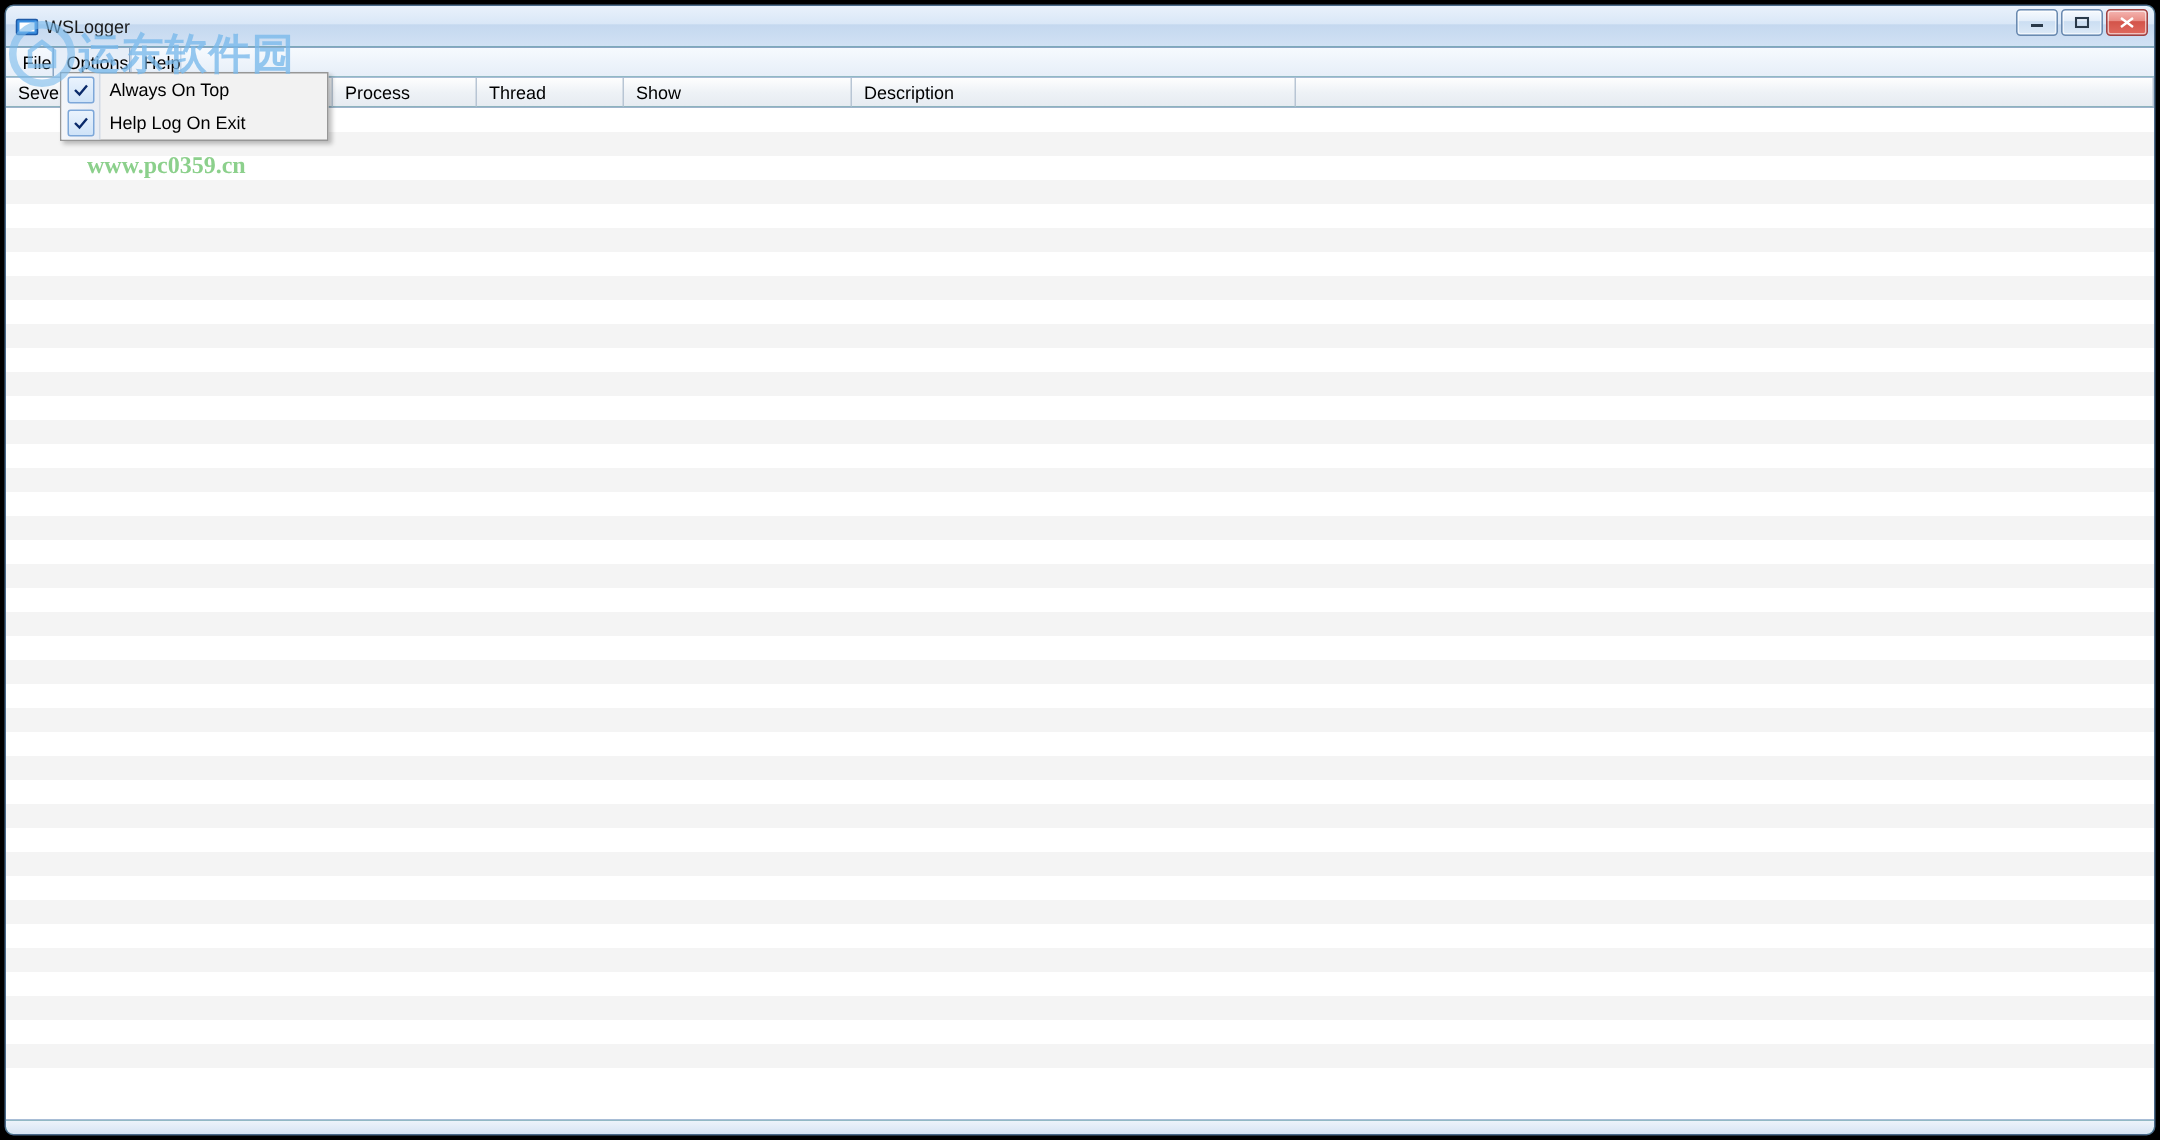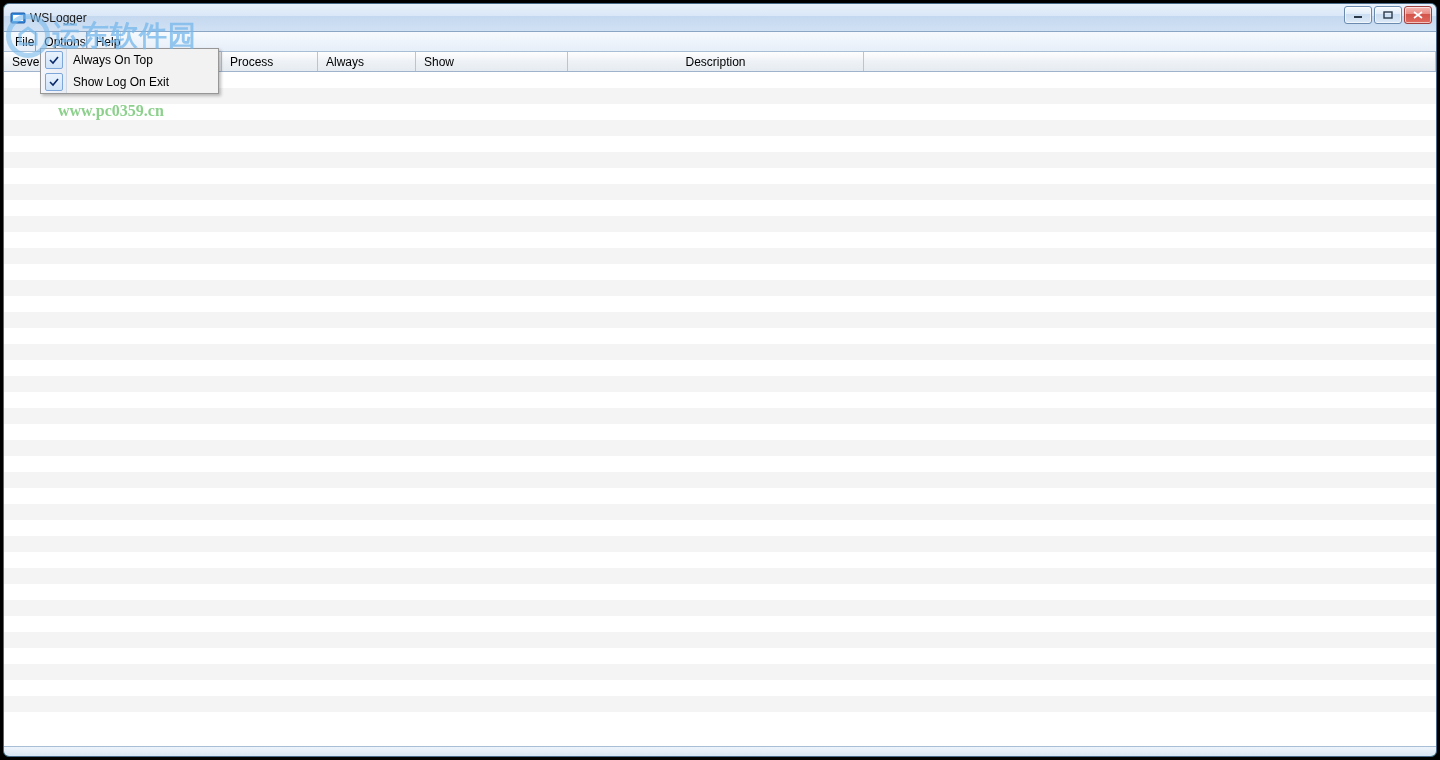--- a/index.html
+++ b/index.html
@@ -95,21 +95,21 @@
       border-right: 1px solid #b8c5d4;
       padding: 3px 8px;
       color: #000;
       overflow: hidden; white-space: nowrap;
     }
     .col-sev  { width: 128px; }
     .col-src  { width: 90px; }
     .col-proc { width: 96px; }
     .col-thr  { width: 98px; }
     .col-time { width: 152px; }
-    .col-desc { width: 296px; text-align: center; }
+    .col-desc { width: 296px; }
     .col-rest { flex: 1; }
 
     
     .rows {
       flex: 1 1 auto;
       background: #fff;
       overflow: hidden;
       display: flex;
       flex-direction: column;
     }
@@ -233,21 +233,21 @@
   <div class="menubar">
     <div class="menu-item">File</div>
     <div class="menu-item open">Options</div>
     <div class="menu-item">Help</div>
   </div>
 
   <div class="table-head">
     <div class="col col-sev">Severity</div>
     <div class="col col-src">Source</div>
     <div class="col col-proc">Process</div>
-    <div class="col col-thr">Always</div>
+    <div class="col col-thr">Thread</div>
     <div class="col col-time">Show</div>
     <div class="col col-desc">Description</div>
     <div class="col col-rest"></div>
   </div>
 
   <div class="rows" id="rows">
       <div class="row"></div>
       <div class="row"></div>
       <div class="row"></div>
       <div class="row"></div>
@@ -301,21 +301,21 @@
         </svg>
     </span>
     <span>Always On Top</span>
   </div>
   <div class="ditem">
     <span class="check">
       <svg viewBox="0 0 10 10">
           <path d="M1 5 L4 8 L9 2" fill="none" stroke="#0a2a6a" stroke-width="1.6"></path>
         </svg>
     </span>
-    <span>Show Log On Exit</span>
+    <span>Help Log On Exit</span>
   </div>
 </div>
 
 <div class="wm-logo">
   <div class="circ">
     <svg viewBox="0 0 24 24">
         <path d="M4 20 L4 10 L12 4 L20 10 L20 20 Z" fill="none" stroke="rgba(120,185,235,.7)" stroke-width="3"></path>
       </svg>
   </div>
   <span class="text">运东软件园</span>

